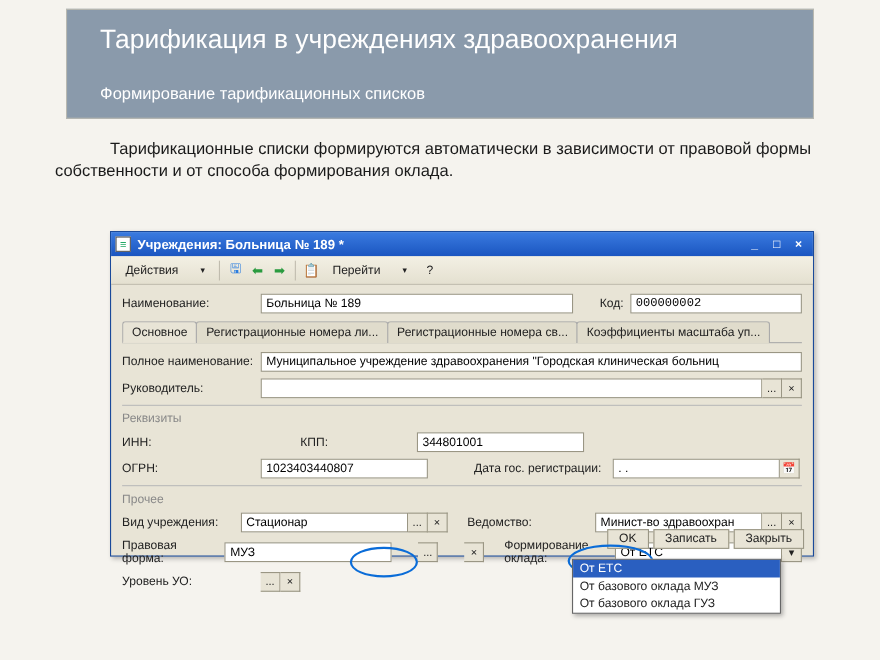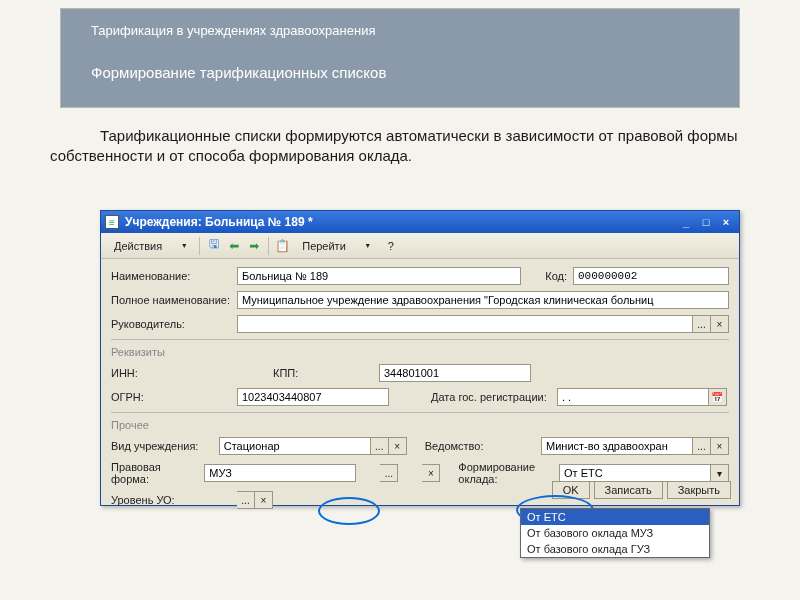--- a/index.html
+++ b/index.html
@@ -12,21 +12,21 @@
     position: relative;
   }
   .header-banner {
     margin: 8px 60px 0 60px;
     height: 100px;
     background: #8a9aab;
     border: 1px solid #b8b8b0;
     color: #fff;
     padding: 14px 0 0 30px;
   }
-  .header-banner .title { font-size: 13px; margin-bottom: 26px; }
+  .header-banner .title { font-size: 24px; margin-bottom: 26px; }
   .header-banner .subtitle { font-size: 15px; }
   .intro {
     margin: 18px 50px 10px 50px;
     font-size: 15px; line-height: 1.35;
     color: #1a1a1a;
     text-indent: 50px;
   }
   .app-window {
     position: absolute;
     left: 100px; top: 210px;
@@ -130,20 +130,26 @@
   </div>
 
   <div class="form-body">
     <div class="row">
       <span class="lbl">Наименование:</span>
       <input class="inp" value="Больница № 189" style="">
       <span class="lbl2">Код:</span>
       <input class="inp kod" value="000000002" style="">
     </div>
 
+    <div class="tabs">
+      <div class="tab active">Основное</div>
+      <div class="tab">Регистрационные номера ли...</div>
+      <div class="tab">Регистрационные номера св...</div>
+      <div class="tab">Коэффициенты масштаба уп...</div>
+    </div>
 
     <div class="row">
       <span class="lbl">Полное наименование:</span>
       <input class="inp" value="Муниципальное учреждение здравоохранения &quot;Городская клиническая больниц" style="">
     </div>
     <div class="row">
       <span class="lbl">Руководитель:</span>
       <div class="inp-wrap" style="flex:1;">
           <input class="inp" value="" style="">
           <span class="inp-btn">...</span>

